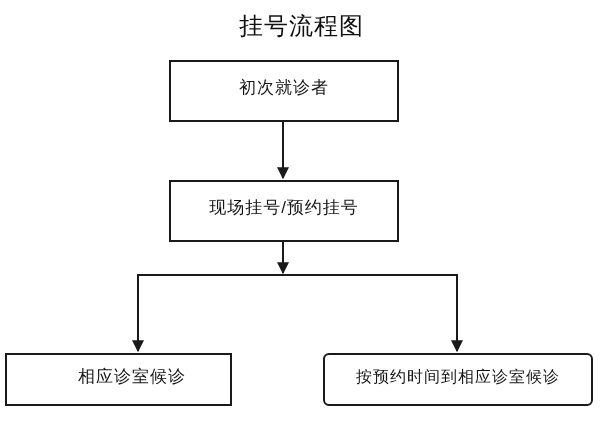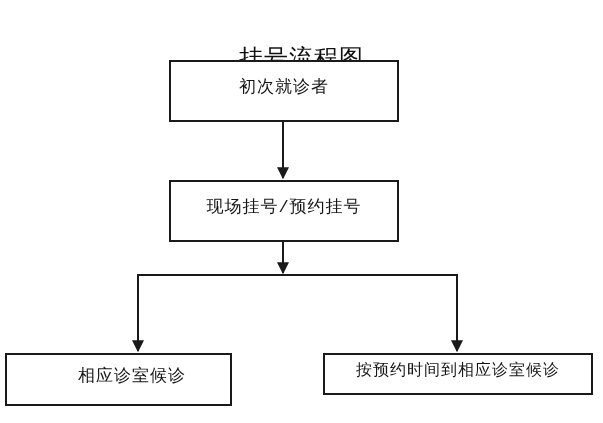--- a/index.html
+++ b/index.html
@@ -29,45 +29,44 @@
     left: 0;
     top: 11px;
     width: 603px;
     text-align: center;
     font-family: "Liberation Serif", "DejaVu Serif", serif;
     font-size: 24px;
     line-height: 30px;
     letter-spacing: 1px;
     color: #111111;
     white-space: nowrap;
-    margin-top: 32px;
   }
   .node {
     position: absolute;
     box-sizing: border-box;
     border: 2px solid #1a1a1a;
     background: #ffffff;
     display: flex;
     align-items: center;
     justify-content: center;
   }
   .node-label {
-    font-family: Liberation Mono, monospace;
+    font-family: Liberation Sans, sans-serif;
     font-size: 17px;
     line-height: 22px;
     color: #141414;
     letter-spacing: 1px;
     white-space: nowrap;
     text-align: center;
     transform: translateY(-3px);
   }
   #node-start  { left: 169px; top: 60px;  width: 230px; height: 62px; }
   #node-reg    { left: 169px; top: 180px; width: 230px; height: 62px; }
   #node-walkin { left: 5px;   top: 353px; width: 227px; height: 53px; padding-left: 27px; }
-  #node-appt   { left: 323px; top: 353px; width: 270px; height: 42px; }
+  #node-appt   { left: 323px; top: 353px; width: 270px; height: 53px; border-radius: 6px; }
   #node-appt .node-label { font-size: 16px; }
 </style>
 </head>
 <body>
 
 <div id="canvas">
 
   <div class="chart-title">挂号流程图</div>
 
   <svg id="flow-svg" viewBox="0 0 603 423" xmlns="http://www.w3.org/2000/svg">

